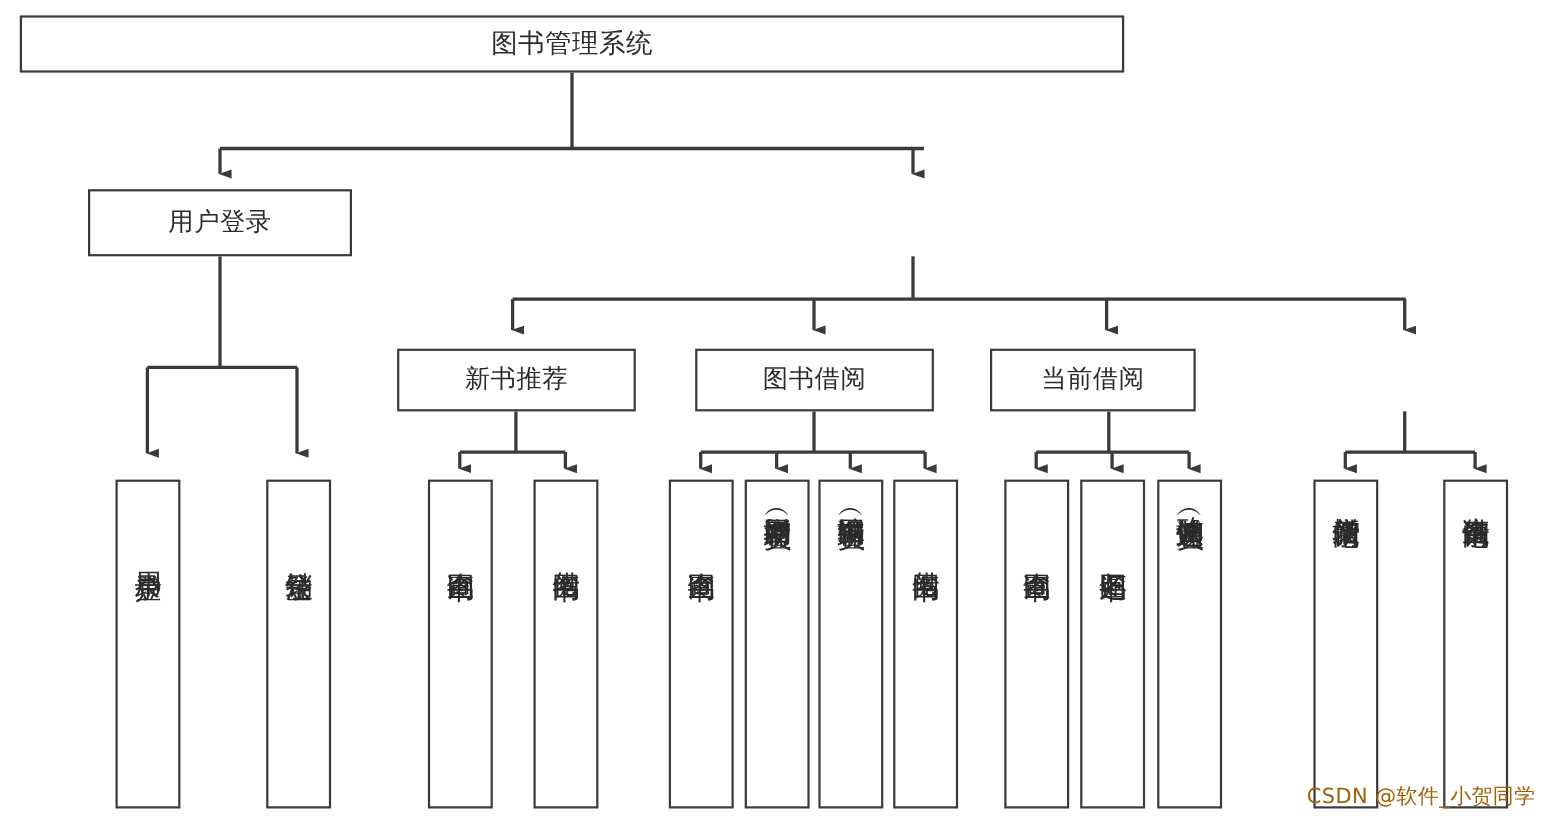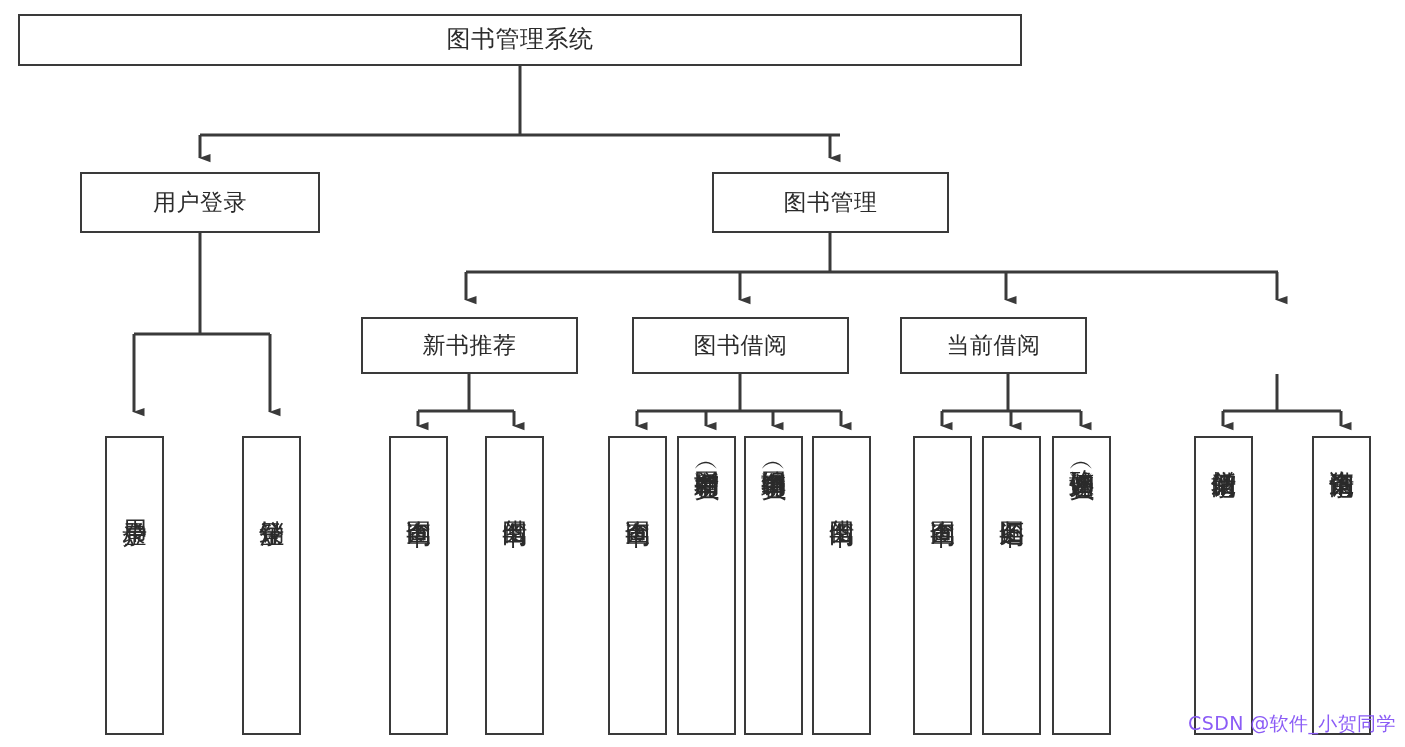--- a/index.html
+++ b/index.html
@@ -63,21 +63,21 @@
     white-space: nowrap;
   }
   .node.vertical.mid .node-label {
     padding-top: 50px;
   }
   .watermark {
     position: absolute;
     left: 1188px;
     top: 711px;
     font-size: 19px;
-    color: #8b5cf6;
+    color: #a16207;
     white-space: nowrap;
     letter-spacing: 0.4px;
   }
 </style>
 </head>
 <body>
 
 <div id="canvas">
 
   <svg id="wires" viewBox="0 0 1405 747">
@@ -130,23 +130,20 @@
     </g>
   </svg>
 
   <div class="node root horizontal" style="left:18px; top:14px; width:1004px; height:52px;">
     <span class="node-label">图书管理系统</span>
   </div>
 
   <div class="node horizontal" style="left:80px; top:172px; width:240px; height:61px;">
     <span class="node-label">用户登录</span>
   </div>
-  <div class="node horizontal" style="left:712px; top:172px; width:237px; height:61px;">
-    <span class="node-label">图书管理</span>
-  </div>
 
   <div class="node horizontal" style="left:632px; top:317px; width:217px; height:57px;">
     <span class="node-label">图书借阅</span>
   </div>
   <div class="node horizontal" style="left:361px; top:317px; width:217px; height:57px;">
     <span class="node-label">新书推荐</span>
   </div>
   <div class="node horizontal" style="left:900px; top:317px; width:187px; height:57px;">
     <span class="node-label">当前借阅</span>
   </div>

